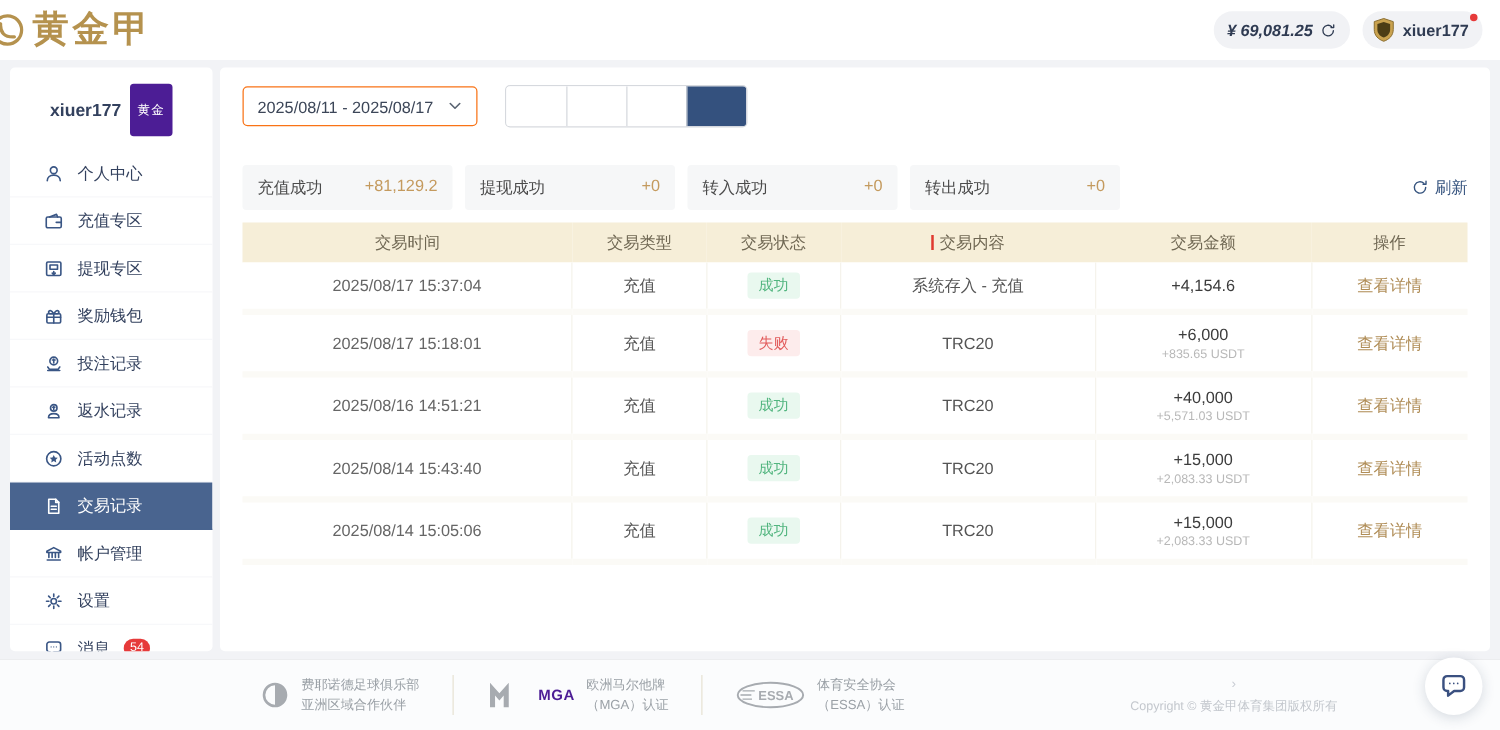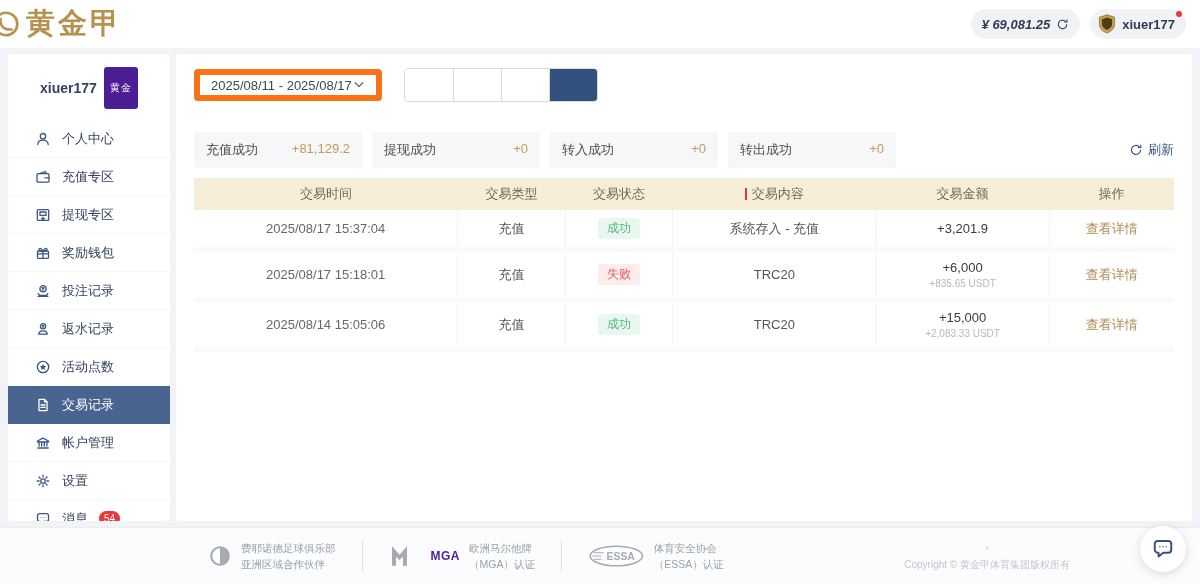--- a/index.html
+++ b/index.html
@@ -34,21 +34,21 @@
   .side-item { height:38px; display:flex; align-items:center; gap:11px; padding-left:27px; font-size:13px; color:#33415e; cursor:pointer; border-bottom:1px solid #f7f8fa; }
   .side-item .icon { color:#3a5685; }
   .side-item .icon svg { width:16px; height:16px; }
   .side-item.active { background:#49648f; color:#fff; border-bottom-color:#49648f; }
   .side-item.active .icon { color:#fff; }
   .side-badge { background:#e63a3a; color:#fff; font-size:10px; min-width:18px; text-align:center; padding:2px 5px; border-radius:9px; }
 
   .panel { flex:1; background:#fff; border-radius:4px; padding:14px 18px; overflow:hidden; }
 
   .filter-row { display:flex; gap:22px; align-items:center; }
-  .date-select { width:188px; height:32px; border:6px solid #f97316; border-radius:4px; display:flex; align-items:center; justify-content:space-between; padding:0 11px; font-size:13px; color:#3c4658; cursor:pointer; background:#fff; }
+  .date-select { width:188px; height:32px; border:1px solid #f97316; border-radius:4px; display:flex; align-items:center; justify-content:space-between; padding:0 11px; font-size:13px; color:#3c4658; cursor:pointer; background:#fff; }
   .date-select .cicon svg { width:12px; height:12px; color:#5a6472; }
   .tabs { display:inline-flex; border:1px solid #d6d9de; border-radius:4px; overflow:hidden; }
   .tab { width:48px; height:32px; background:#fff; border:none; border-left:1px solid #d6d9de; font-size:13px; color:#33415e; font-family:inherit; cursor:pointer; }
   .tab:first-child { border-left:none; }
   .tab.active { background:#34517e; color:#fff; }
 
   .stats-row { margin-top:30px; display:flex; gap:10px; align-items:center; }
   .stat { width:168px; background:#f6f7f8; border-radius:3px; padding:9px 12px; display:flex; justify-content:space-between; font-size:13px; }
   .stat-label { color:#4b4b4b; }
   .stat-value { color:#c49a5e; }
@@ -324,33 +324,55 @@
             <th><span>操作</span></th>
           </tr>
       </thead>
       <tbody>
           <tr>
     <td>2025/08/17 15:37:04</td>
     <td>充值</td>
     <td><span class="badge success">成功</span></td>
     <td>系统存入 - 充值</td>
     <td>
-      <div class="amt">+3,201.9</div>
+      <div class="amt">+4,154.6</div>
 
     </td>
     <td><a class="detail-link">查看详情</a></td>
   </tr>
           <tr>
     <td>2025/08/17 15:18:01</td>
     <td>充值</td>
     <td><span class="badge fail">失败</span></td>
     <td>TRC20</td>
     <td>
       <div class="amt">+6,000</div>
       <div class="amt-sub">+835.65 USDT</div>
+    </td>
+    <td><a class="detail-link">查看详情</a></td>
+  </tr>
+          <tr>
+    <td>2025/08/16 14:51:21</td>
+    <td>充值</td>
+    <td><span class="badge success">成功</span></td>
+    <td>TRC20</td>
+    <td>
+      <div class="amt">+40,000</div>
+      <div class="amt-sub">+5,571.03 USDT</div>
+    </td>
+    <td><a class="detail-link">查看详情</a></td>
+  </tr>
+          <tr>
+    <td>2025/08/14 15:43:40</td>
+    <td>充值</td>
+    <td><span class="badge success">成功</span></td>
+    <td>TRC20</td>
+    <td>
+      <div class="amt">+15,000</div>
+      <div class="amt-sub">+2,083.33 USDT</div>
     </td>
     <td><a class="detail-link">查看详情</a></td>
   </tr>
           <tr>
     <td>2025/08/14 15:05:06</td>
     <td>充值</td>
     <td><span class="badge success">成功</span></td>
     <td>TRC20</td>
     <td>
       <div class="amt">+15,000</div>

